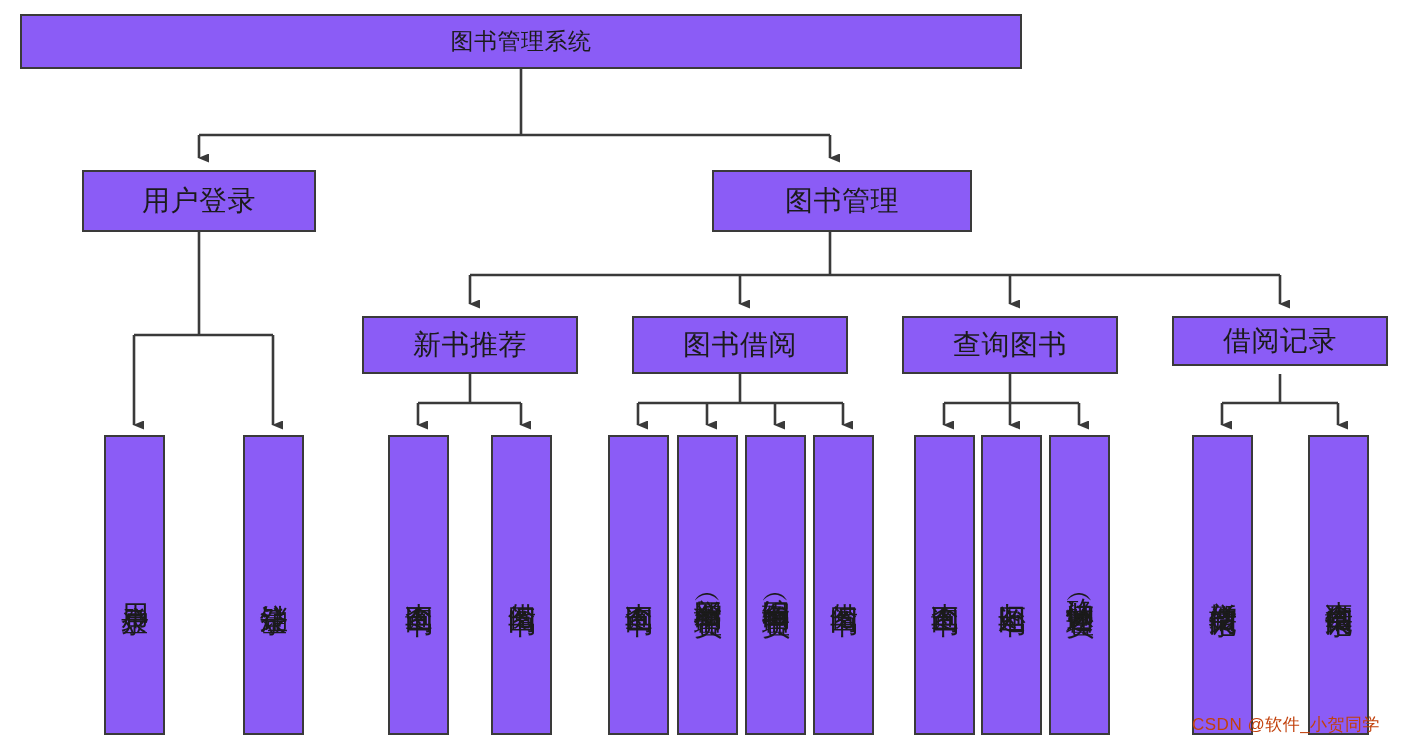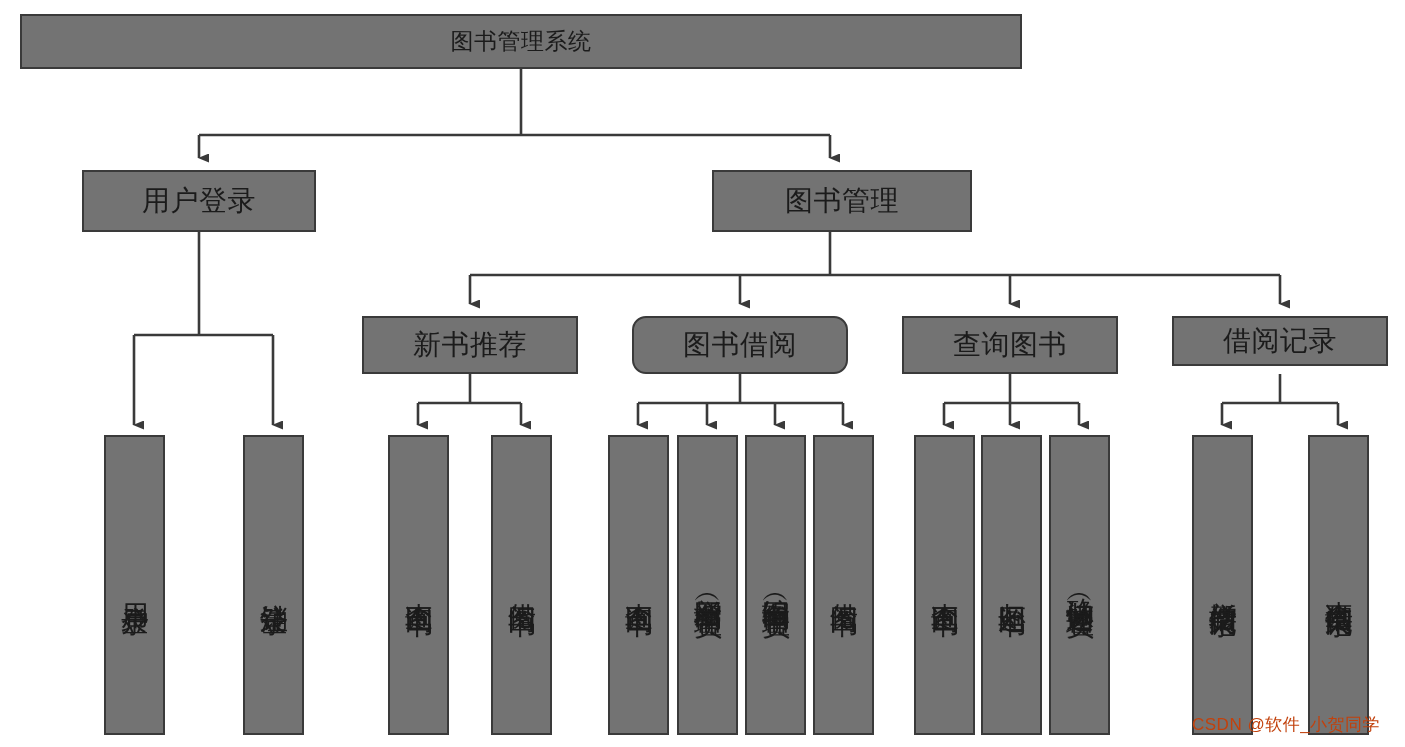--- a/index.html
+++ b/index.html
@@ -20,21 +20,21 @@
   #flow-svg {
     position: absolute;
     left: 0;
     top: 0;
     width: 1405px;
     height: 747px;
   }
   .node-box {
     position: absolute;
     box-sizing: border-box;
-    background: #737373;
+    background: #8b5cf6;
     border: 2px solid #3a3a3a;
     display: flex;
     align-items: center;
     justify-content: center;
     overflow: hidden;
   }
   .node-label {
     color: #1b1b1b;
     font-size: 28px;
     line-height: 1.18;
@@ -123,21 +123,21 @@
   <div class="node-box" style="left:82px; top:170px; width:234px; height:62px;">
     <span class="node-label">用户登录</span>
   </div>
   <div class="node-box" style="left:712px; top:170px; width:260px; height:62px;">
     <span class="node-label">图书管理</span>
   </div>
 
   <div class="node-box" style="left:362px; top:316px; width:216px; height:58px;">
     <span class="node-label">新书推荐</span>
   </div>
-  <div class="node-box" style="left:632px; top:316px; width:216px; height:58px;border-radius:14px;">
+  <div class="node-box" style="left:632px; top:316px; width:216px; height:58px;">
     <span class="node-label">图书借阅</span>
   </div>
   <div class="node-box" style="left:902px; top:316px; width:216px; height:58px;">
     <span class="node-label">查询图书</span>
   </div>
   <div class="node-box" style="left:1172px; top:316px; width:216px; height:50px;">
     <span class="node-label">借阅记录</span>
   </div>
 
   <div class="node-box vertical" style="left:104px; top:435px; width:61px; height:300px;">

